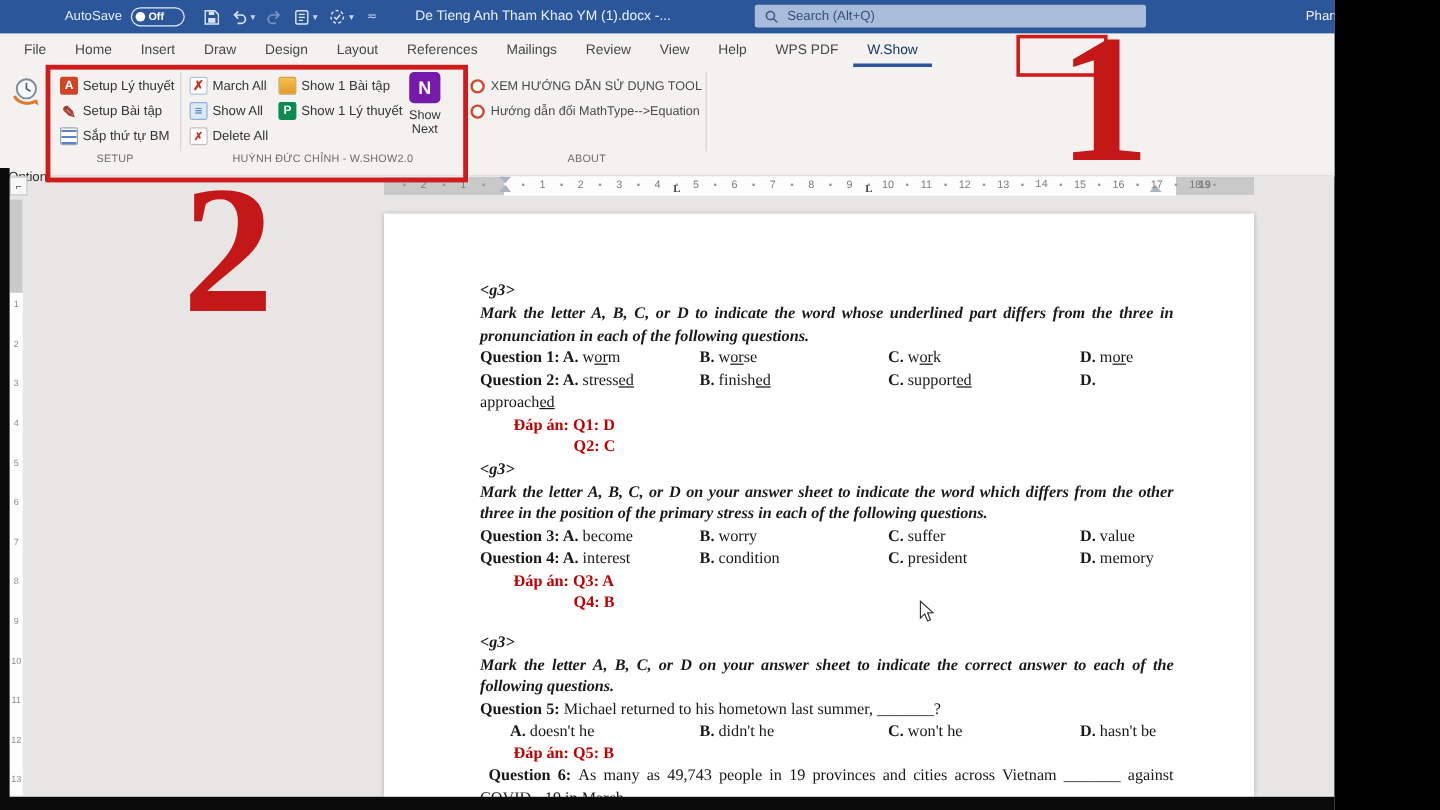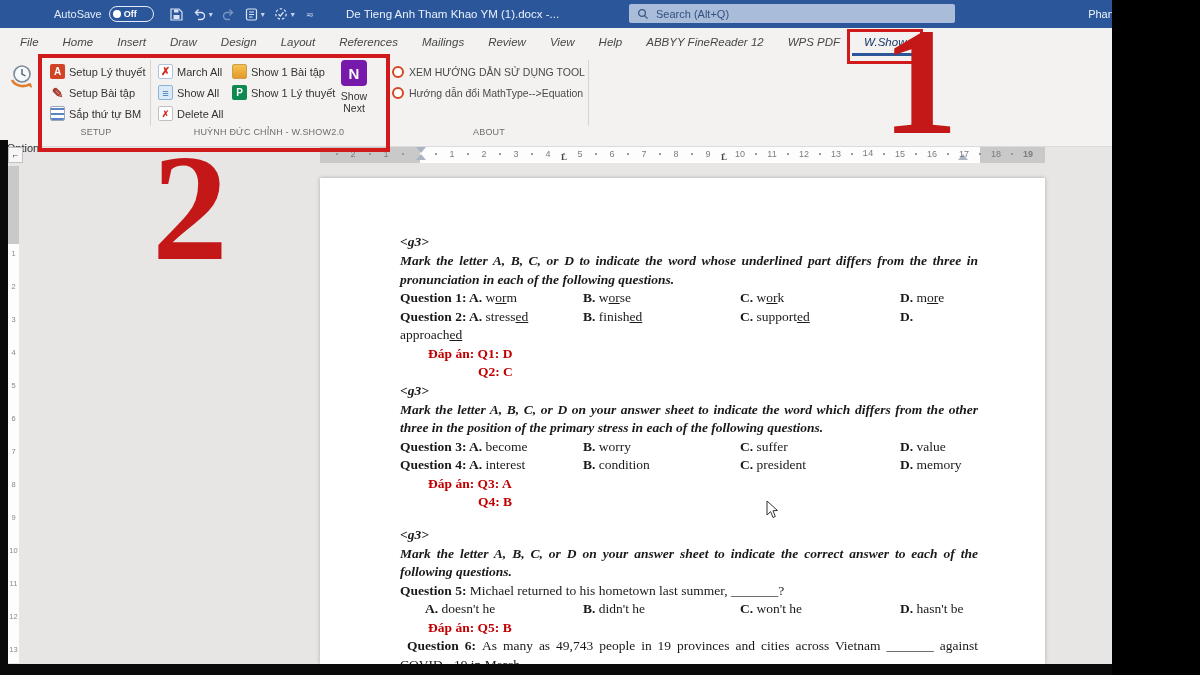--- a/index.html
+++ b/index.html
@@ -22,21 +22,21 @@
              border-radius:2px;display:flex;align-items:center;gap:7px;padding:0 8px;box-sizing:border-box;cursor:text;}
   .searchbox span{color:#33507f;font-size:11px;}
   .user{position:absolute;right:46px;top:0;height:28px;line-height:28px;font-size:11px;color:#f0f4fb;cursor:pointer;}
   .avatar{position:absolute;right:14px;top:3px;width:22px;height:22px;border-radius:50%;cursor:pointer;
           background:radial-gradient(circle at 50% 42%,#f2cba6 0 45%,#c98f63 60%,#7a5236 100%);
           border:1px solid #c9d6ec;box-sizing:border-box;}
 
   
   .tabrow{position:absolute;left:0;top:28px;width:1200px;height:28px;background:#f3f2f1;
           display:flex;align-items:stretch;padding-left:8px;box-sizing:border-box;}
-  .tab{padding:8px 12px;font-size:11.5px;color:#474747;display:flex;align-items:center;cursor:pointer;white-space:nowrap;font-style:italic;}
+  .tab{padding:8px 12px;font-size:11.5px;color:#474747;display:flex;align-items:center;cursor:pointer;white-space:nowrap;}
   .tab.active{color:#17376b;box-shadow:inset 0 -3px 0 #2b579a;}
 
   
   .ribbon{position:absolute;left:0;top:56px;width:1200px;height:90px;background:#f3f2f1;border-bottom:1px solid #dcdbda;}
   .option-btn{position:absolute;left:4px;top:4px;width:38px;height:78px;display:flex;flex-direction:column;
               align-items:center;justify-content:flex-start;cursor:pointer;}
   .option-btn .lbl{font-size:11px;color:#333;margin-top:26px;}
   .vsep{position:absolute;top:4px;width:1px;height:66px;background:#d6d5d4;}
   .small-btn{position:absolute;height:19px;display:flex;align-items:center;gap:4px;font-size:11px;color:#333;cursor:pointer;white-space:nowrap;}
   .grp-label{position:absolute;top:71px;font-size:9px;color:#6d6c6b;text-align:center;letter-spacing:.2px;white-space:nowrap;}
@@ -158,21 +158,20 @@
       <div class="tab">Home</div>
       <div class="tab">Insert</div>
       <div class="tab">Draw</div>
       <div class="tab">Design</div>
       <div class="tab">Layout</div>
       <div class="tab">References</div>
       <div class="tab">Mailings</div>
       <div class="tab">Review</div>
       <div class="tab">View</div>
       <div class="tab">Help</div>
-      <div class="tab">ABBYY FineReader 12</div>
       <div class="tab">WPS PDF</div>
       <div class="tab active">W.Show</div>
     </div>
 
   <div class="ribbon">
     <div class="option-btn">
       <svg width="30" height="30" viewBox="0 0 30 30" style="position:absolute;top:2px;">
         <circle cx="14" cy="12" r="8" fill="#f7fafc" stroke="#7c8b9a" stroke-width="1.6"></circle>
         <path d="M14 7v5l3.5 2" fill="none" stroke="#51606e" stroke-width="1.4"></path>
         <path d="M4 18c3 6 12 8 18 4" fill="none" stroke="#e07c2e" stroke-width="2.6"></path>
@@ -289,21 +288,21 @@
       <span class="rn" style="left: 548px; font-family: Liberation Mono, monospace;">14</span>
       <span class="dot" style="left: 532px;"></span>
       <span class="rn" style="left: 580px;">15</span>
       <span class="dot" style="left: 564px;"></span>
       <span class="rn" style="left: 612px;">16</span>
       <span class="dot" style="left: 596px;"></span>
       <span class="rn" style="left: 644px;">17</span>
       <span class="dot" style="left: 628px;"></span>
       <span class="rn" style="left: 676px;">18</span>
       <span class="dot" style="left: 660px;"></span>
-      <span class="rn" style="left: 708px; font-weight: bold;">19</span>
+      <span class="rn" style="left: 684px; font-weight: bold;">19</span>
       <span class="dot" style="left: 692px;"></span>
     </div>
   <div class="vruler" id="vruler">
     <div class="zone"></div>
   <span class="rn" style="top: 83px;">1</span>
       <span class="rn" style="top: 116px;">2</span>
       <span class="rn" style="top: 149px;">3</span>
       <span class="rn" style="top: 182px;">4</span>
       <span class="rn" style="top: 215px;">5</span>
       <span class="rn" style="top: 248px;">6</span>

